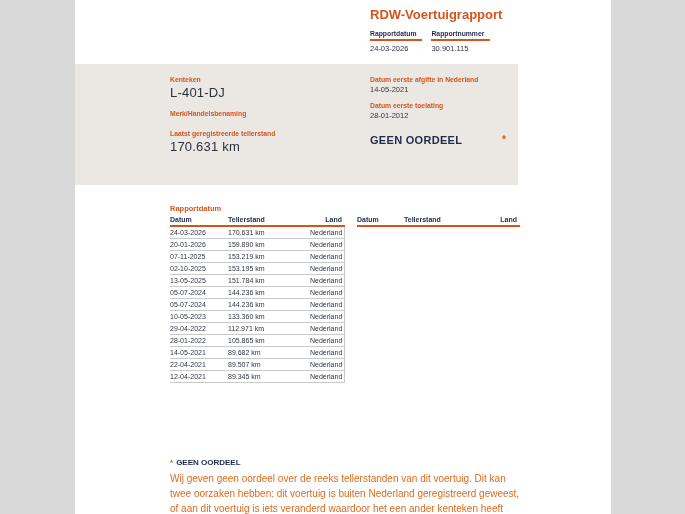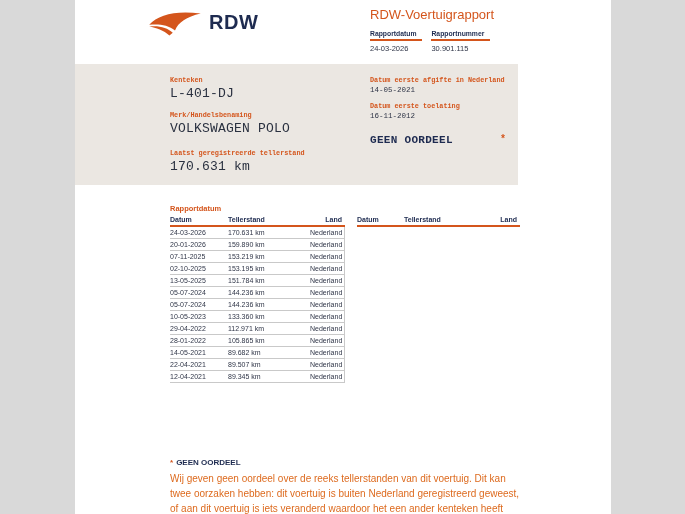--- a/index.html
+++ b/index.html
@@ -3,26 +3,26 @@
 <meta charset="utf-8">
 <style>
   html,body{margin:0;padding:0;}
   body{width:685px;height:514px;background:#d9d9d9;font-family:"Liberation Sans",sans-serif;}
   .stage{position:relative;width:685px;height:514px;overflow:hidden;}
   .page{position:absolute;left:75px;top:0;width:536px;height:514px;background:#ffffff;}
 
   .logo-wrap{position:absolute;left:72px;top:8px;display:flex;align-items:center;}
   .logo-text{font-size:20px;font-weight:700;color:#1e2b50;letter-spacing:.5px;margin-left:6px;}
 
-  .report-title{position:absolute;left:295px;top:7px;font-size:13px;font-weight:400;color:#d4551c;margin:0;}
+  .report-title{position:absolute;left:295px;top:7px;font-size:13px;font-weight:700;color:#d4551c;margin:0;}
   .meta{position:absolute;left:295px;top:30px;display:flex;gap:9px;}
   .meta-label{display:block;font-size:6.8px;font-weight:700;color:#1e2b50;border-bottom:2px solid #d4551c;padding:0 6px 2px 0;}
   .meta-value{display:block;font-size:7.5px;color:#2f3547;margin-top:3px;}
 
-  .summary-box{position:absolute;left:0;top:64px;width:443px;height:121px;background:#ebe7e2;font-family:Liberation Mono, monospace;}
+  .summary-box{position:absolute;left:0;top:64px;width:443px;height:121px;background:#ebe7e2;}
   .col-left{position:absolute;left:95px;top:12px;}
   .col-right{position:absolute;left:295px;top:12px;}
   .field-label{font-size:6.8px;font-weight:700;color:#d4551c;margin-bottom:2px;}
   .value-lg{font-size:13px;color:#2a3140;margin-bottom:10px;letter-spacing:.2px;}
   .value-sm{font-size:7.5px;color:#2f3547;margin-bottom:8px;}
   .mt{margin-top:13px;}
   .oordeel{font-size:11px;font-weight:700;color:#1e2b50;margin-top:14px;letter-spacing:.3px;}
   .oordeel-marker{position:absolute;right:12px;top:70px;font-size:10px;font-weight:700;color:#d4551c;}
 
   .section-title{position:absolute;left:95px;top:204px;font-size:7.5px;font-weight:700;color:#d4551c;}
@@ -40,55 +40,47 @@
   .footnote-title{position:absolute;left:95px;top:458px;font-size:8px;font-weight:700;color:#1e2b50;text-align:center;}
   .footnote-title .marker{color:#d4551c;margin-right:3px;}
   .footnote-text{position:absolute;left:95px;top:471px;width:352px;font-size:10px;line-height:1.5;color:#dd6a1e;margin:0;}
 </style>
 </head>
 <body>
 
 <div class="stage">
   <div class="page">
 
-    <div class="logo-wrap">
-      <svg width="56" height="28" viewBox="0 0 100 50" aria-hidden="true">
-        <path d="M4 30 C20 12 52 4 96 10 C70 16 56 26 50 40 C38 30 20 28 4 30 Z" fill="#d4551c"></path>
-        <path d="M4 33 C22 31 36 35 46 44 L40 49 C30 40 16 35 4 33 Z" fill="#d4551c"></path>
-      </svg>
-      <span class="logo-text">RDW</span>
-    </div>
 
     <h1 class="report-title">RDW-Voertuigrapport</h1>
 
     <div class="meta">
       <div>
         <span class="meta-label">Rapportdatum</span>
         <span class="meta-value">24-03-2026</span>
       </div>
       <div>
         <span class="meta-label">Rapportnummer</span>
         <span class="meta-value">30.901.115</span>
       </div>
     </div>
 
     <section class="summary-box">
       <div class="col-left">
         <div class="field-label">Kenteken</div>
         <div class="value-lg">L-401-DJ</div>
         <div class="field-label">Merk/Handelsbenaming</div>
-        <div class="value-lg">VOLKSWAGEN POLO</div>
         <div class="field-label mt">Laatst geregistreerde tellerstand</div>
         <div class="value-lg">170.631 km</div>
       </div>
       <div class="col-right">
         <div class="field-label">Datum eerste afgifte in Nederland</div>
         <div class="value-sm">14-05-2021</div>
         <div class="field-label">Datum eerste toelating</div>
-        <div class="value-sm">16-11-2012</div>
+        <div class="value-sm">28-01-2012</div>
         <div class="oordeel">GEEN OORDEEL</div>
       </div>
       <span class="oordeel-marker">*</span>
     </section>
 
     <div class="section-title">Rapportdatum</div>
 
     <div class="tables">
       <div class="table table-left">
         <div class="thead cols-left">

